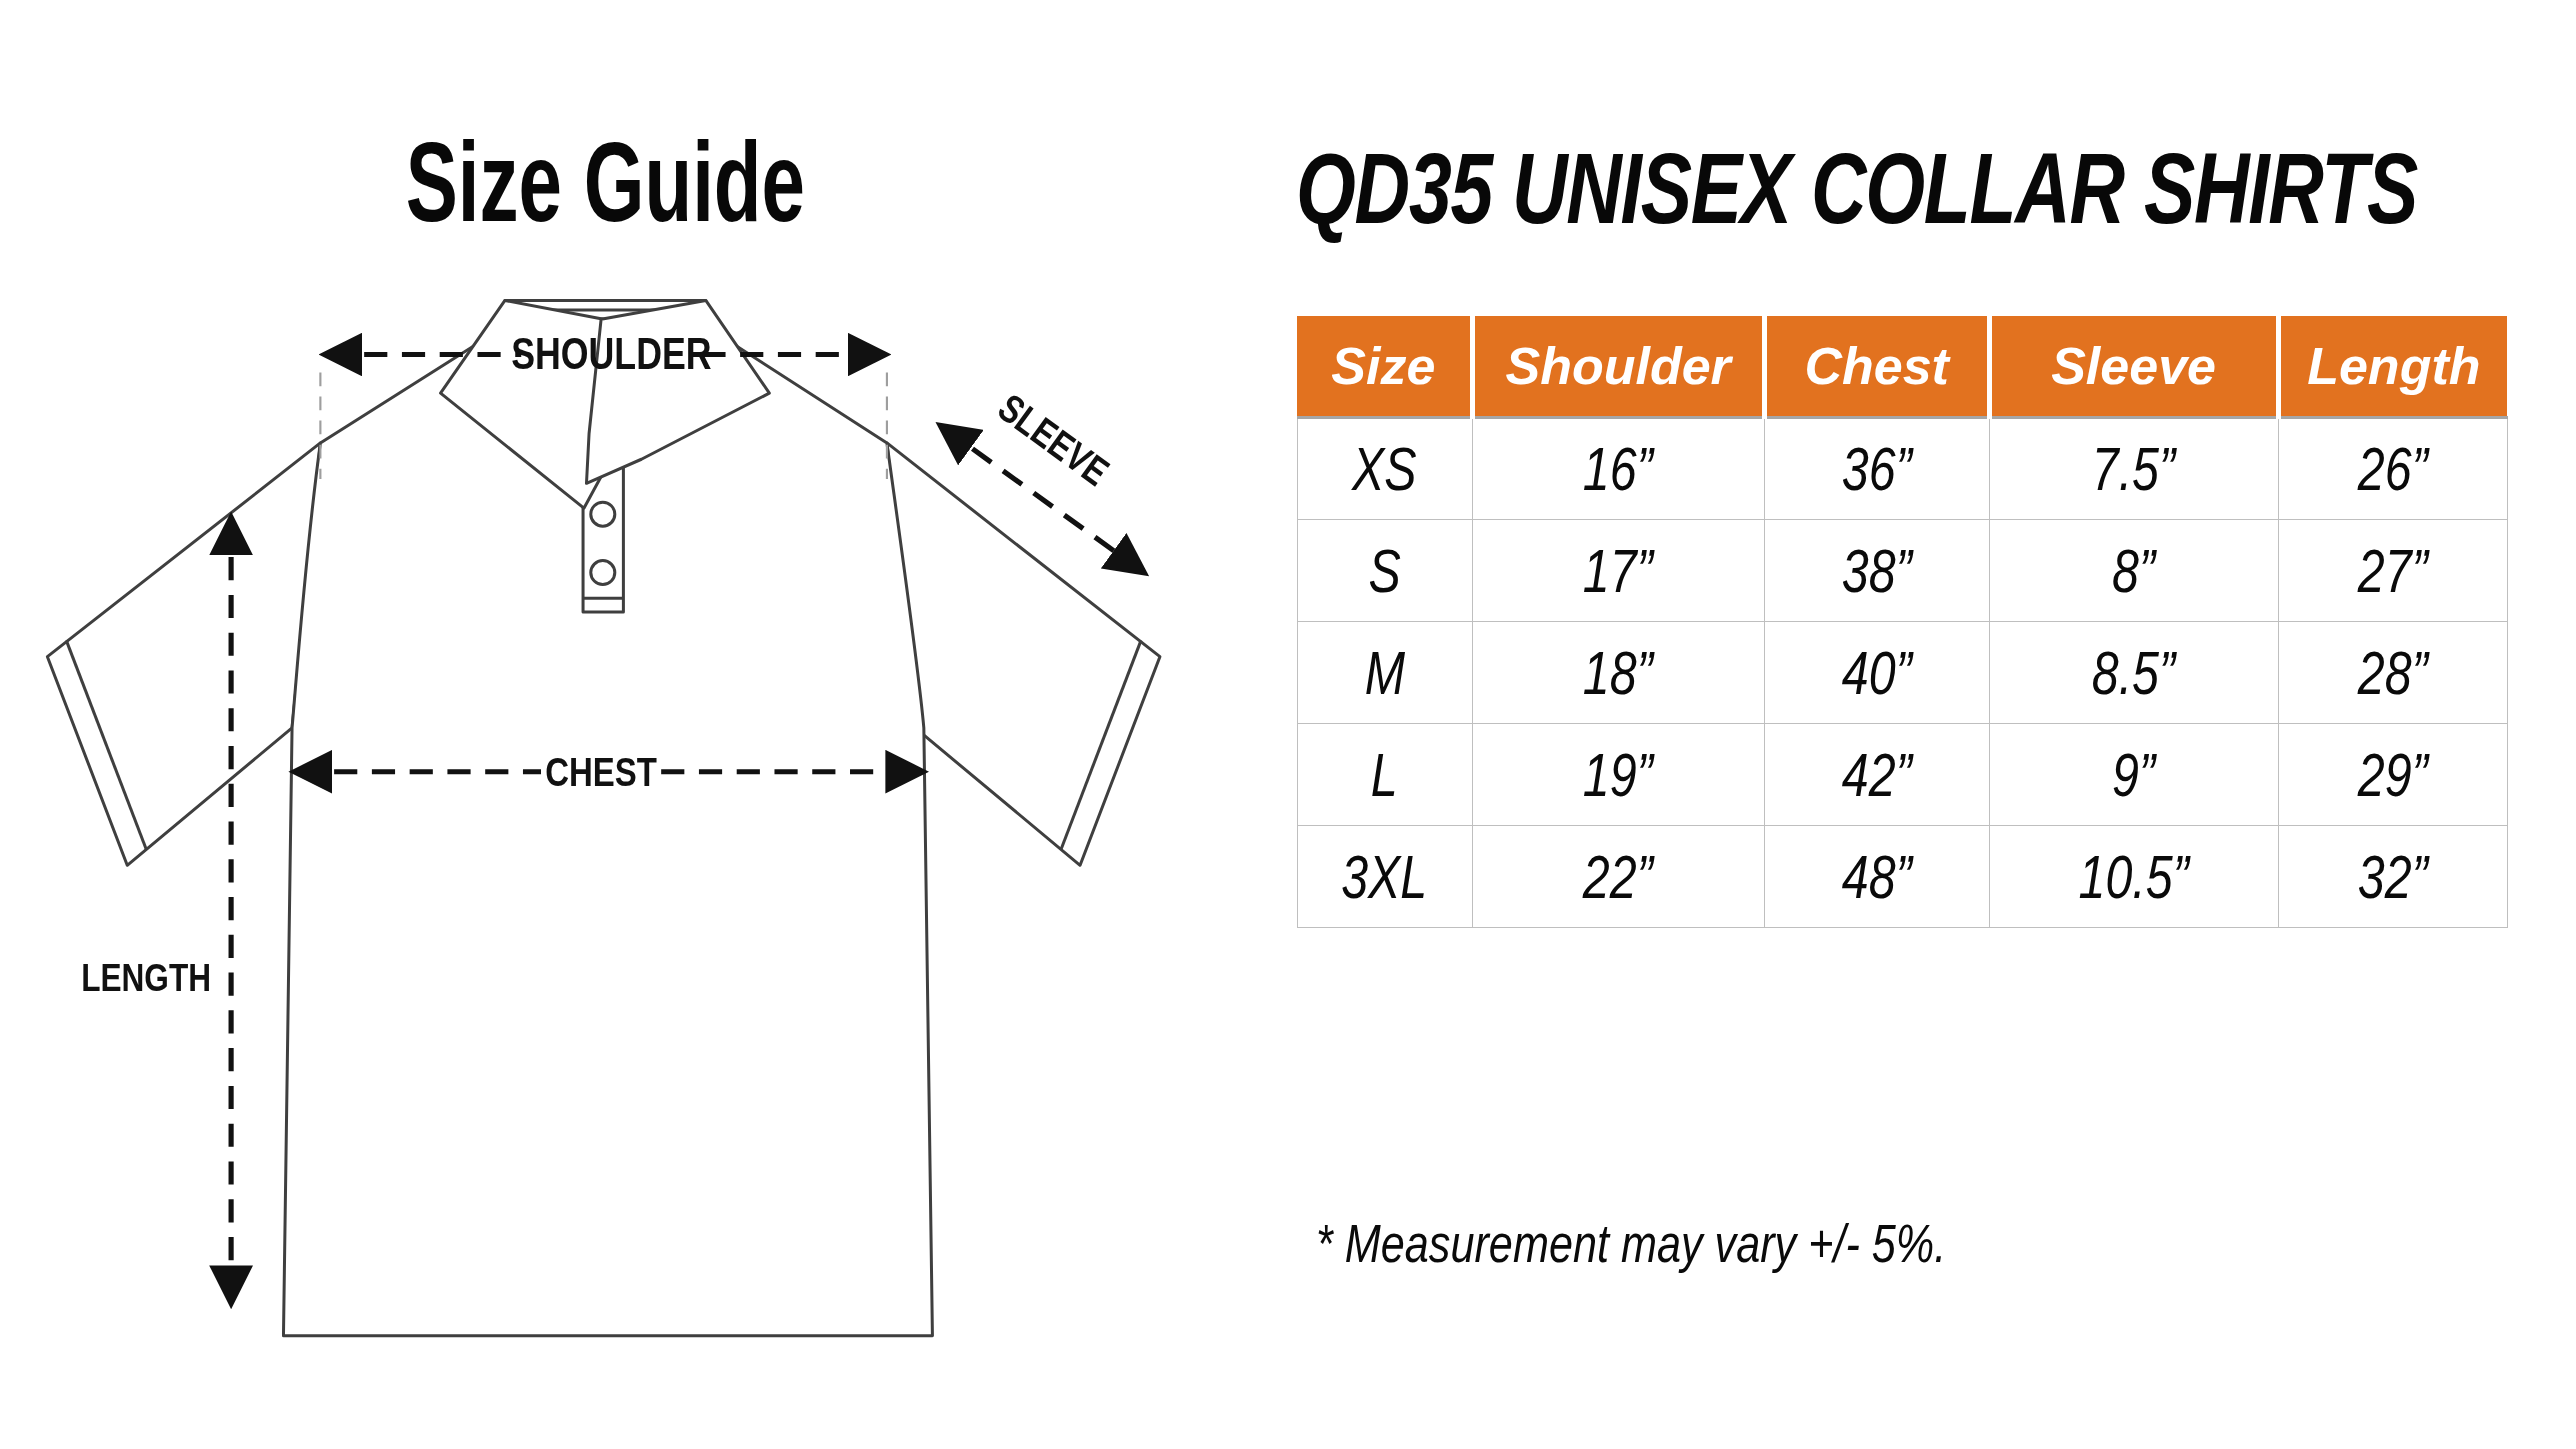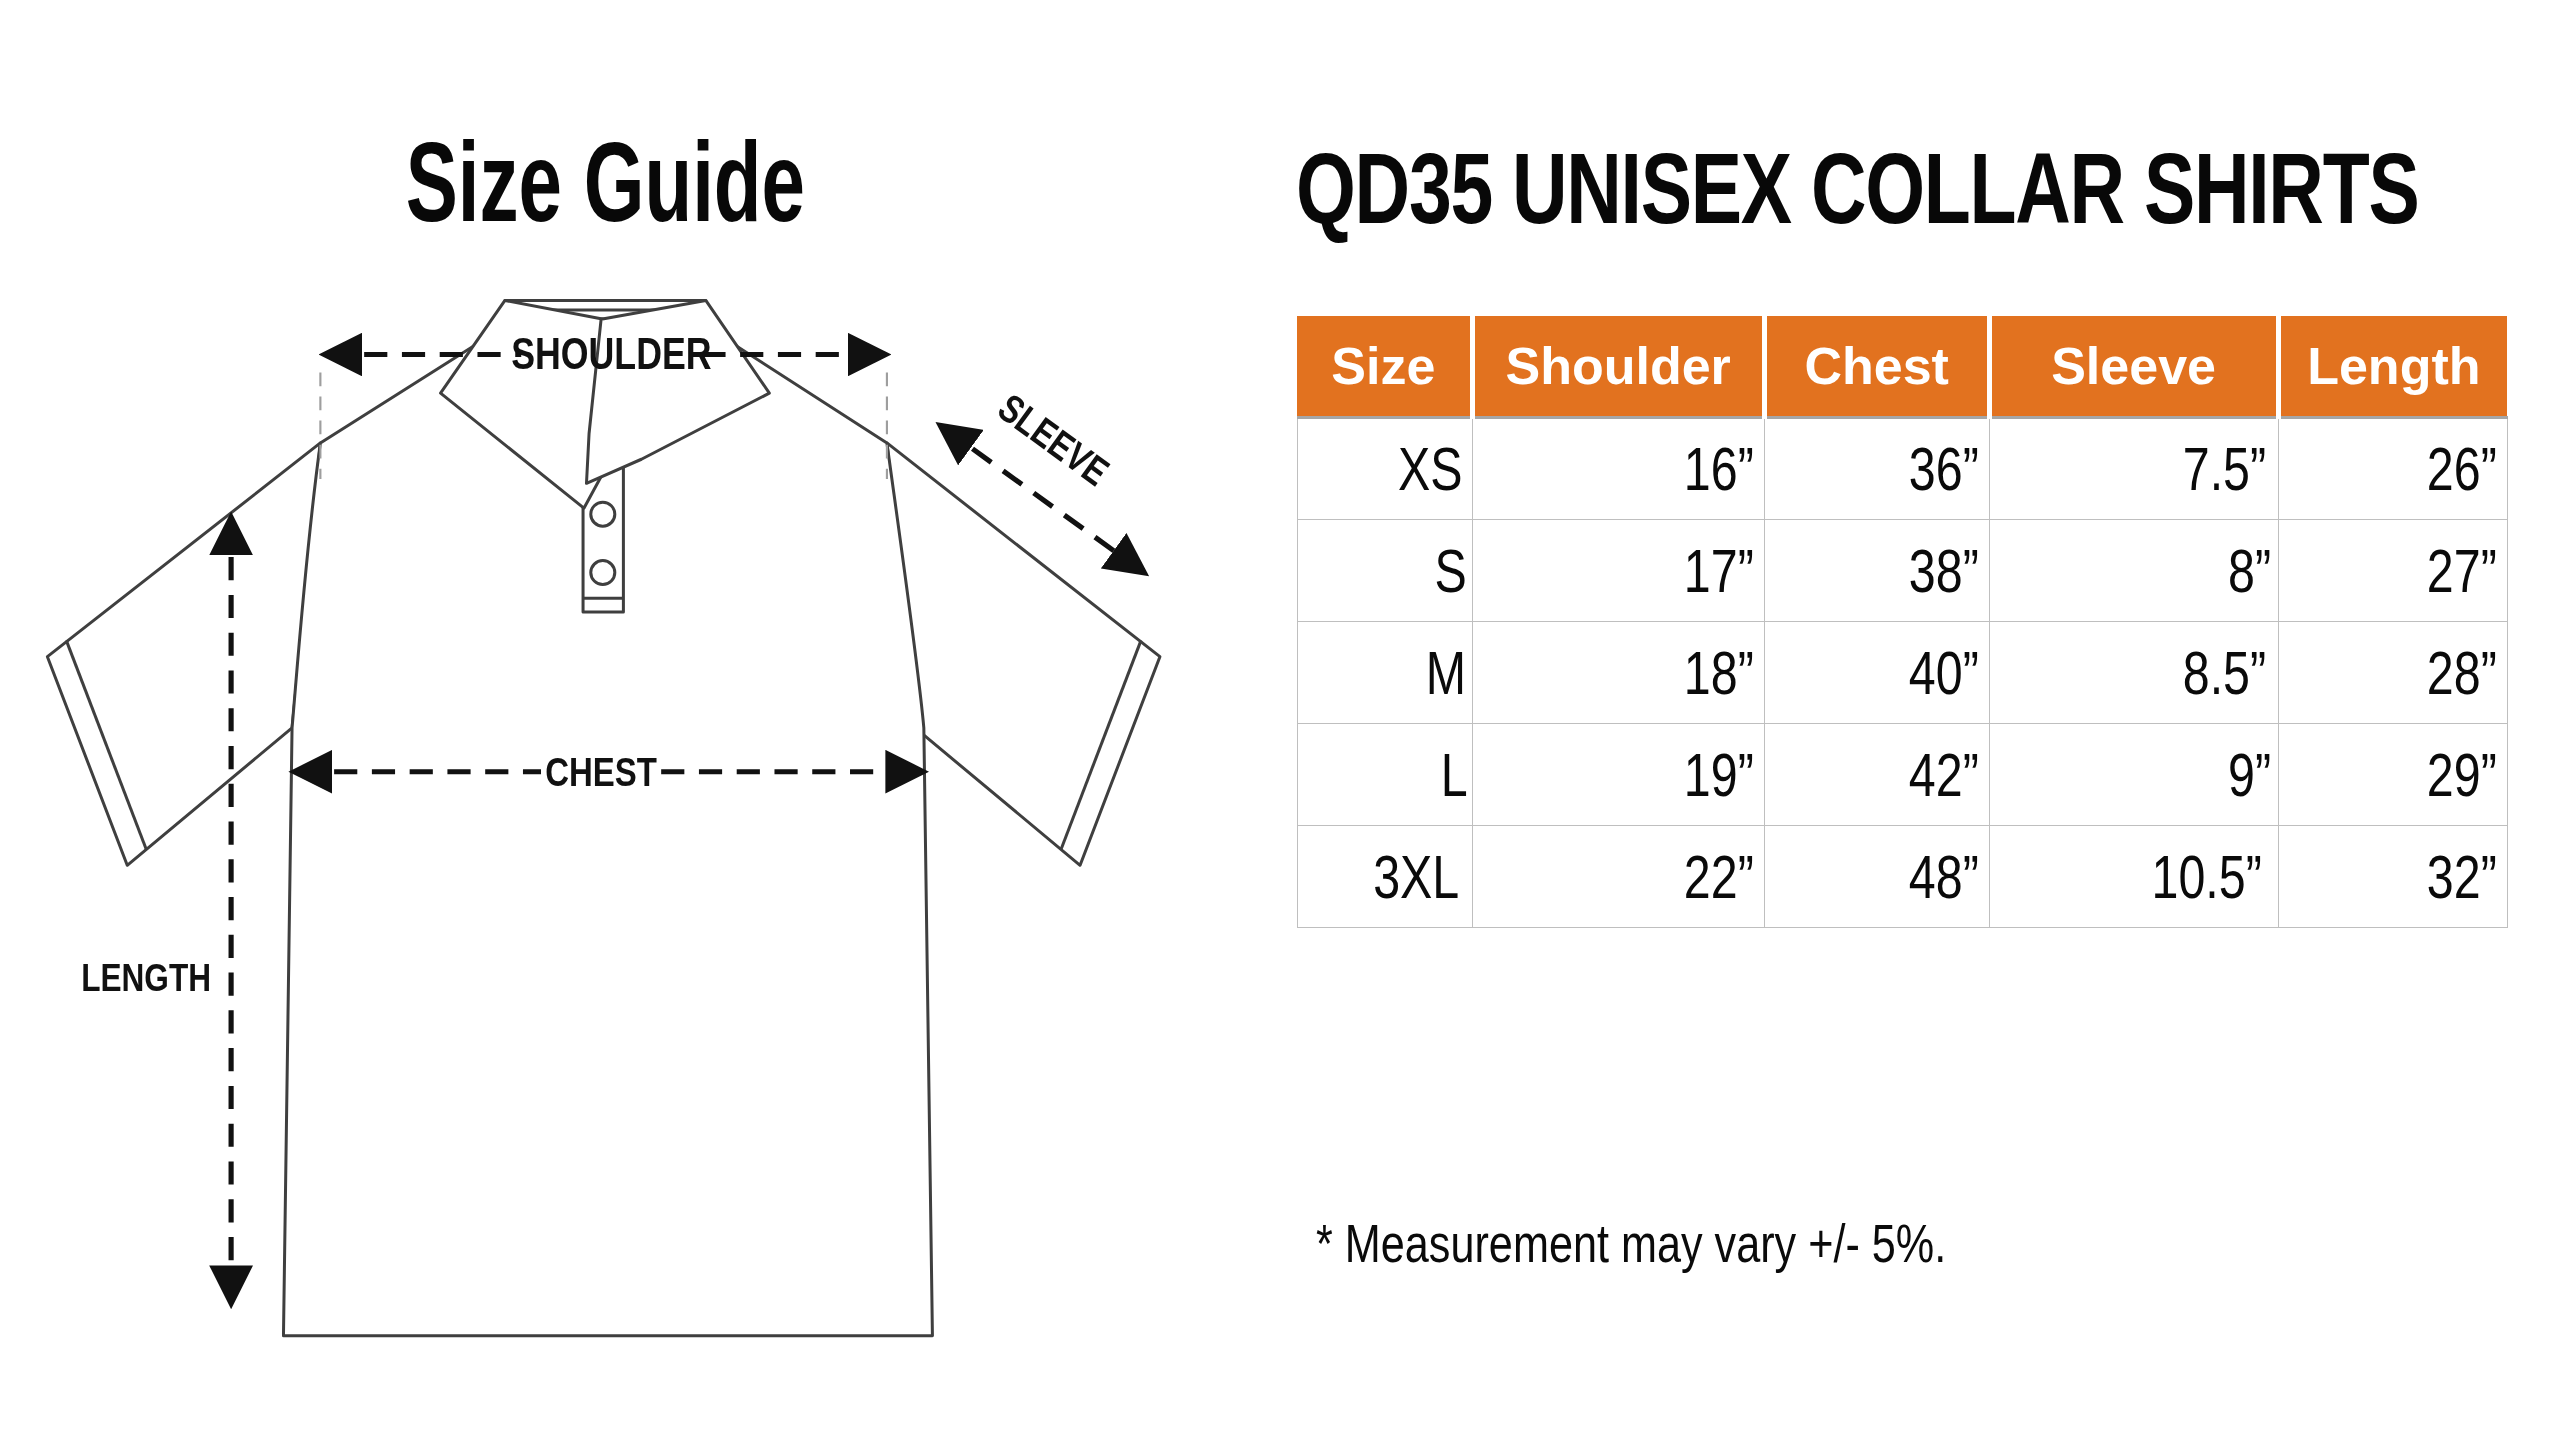--- a/index.html
+++ b/index.html
@@ -21,21 +21,21 @@
   .diagram-panel svg { display: block; width: 1288px; height: 1449px; }
 
   .shirt-line   { fill: none; stroke: #3f3f3f; stroke-width: 3.5; }
   .shirt-fill   { fill: #ffffff; stroke: #3f3f3f; stroke-width: 3.5; stroke-linejoin: round; }
   .dim-arrow    { fill: none; stroke: #111111; stroke-width: 6; stroke-dasharray: 27 17; }
   .guide-line   { fill: none; stroke: #9e9e9e; stroke-width: 2.5; stroke-dasharray: 16 12; }
   .dim-label    { font-family: "Liberation Sans", sans-serif; font-weight: bold; fill: #111111; }
   .svg-title    { font-family: "Liberation Sans", sans-serif; font-weight: bold; fill: #080808; }
 
   
-  .table-panel { position: absolute; left: 1288px; top: 0; width: 1288px; height: 1449px; }
+  .table-panel { position: absolute; left: 1288px; top: 0; width: 1288px; height: 1449px; font-style: italic; }
 
   .product-title {
     position: absolute; left: 7.7px; top: 136px;
     font-size: 100px; font-weight: bold; line-height: 1.05;
     letter-spacing: -1.7px; white-space: nowrap;
     transform: scaleX(0.77); transform-origin: left top;
     color: #080808;
   }
 
   table.size-table {
@@ -45,21 +45,21 @@
   }
   .size-table th {
     background: #e2721f; color: #ffffff;
     font-size: 52px; font-weight: bold;
     height: 101px; text-align: center; vertical-align: middle;
     border: none; border-bottom: 3.4px solid #a6a6a6; margin-top: 20px;
   }
   .size-table th + th { border-left: 5.2px solid #ffffff; }
   .size-table td {
     border: 1.7px solid #bfbfbf;
-    height: 102px; text-align: right; vertical-align: middle;
+    height: 102px; text-align: center; vertical-align: middle;
     font-size: 62px; color: #0a0a0a; background: #ffffff;
   }
   .cond { display: inline-block; transform: scaleX(0.78); transform-origin: center; white-space: nowrap; }
 
   .footnote {
     position: absolute; left: 28px; top: 1216px;
     font-size: 54px; line-height: 1; white-space: nowrap;
     transform: scaleX(0.8); transform-origin: left top;
     color: #0a0a0a;
   }

